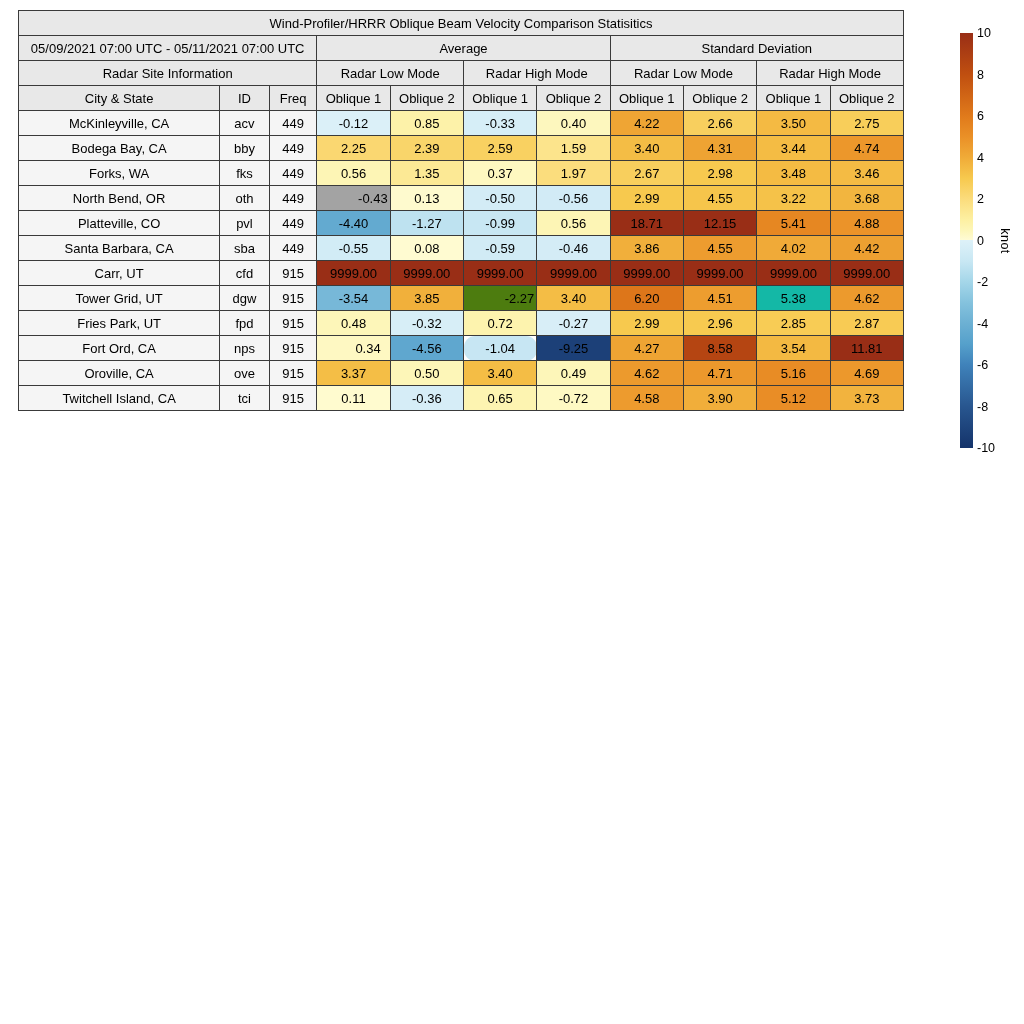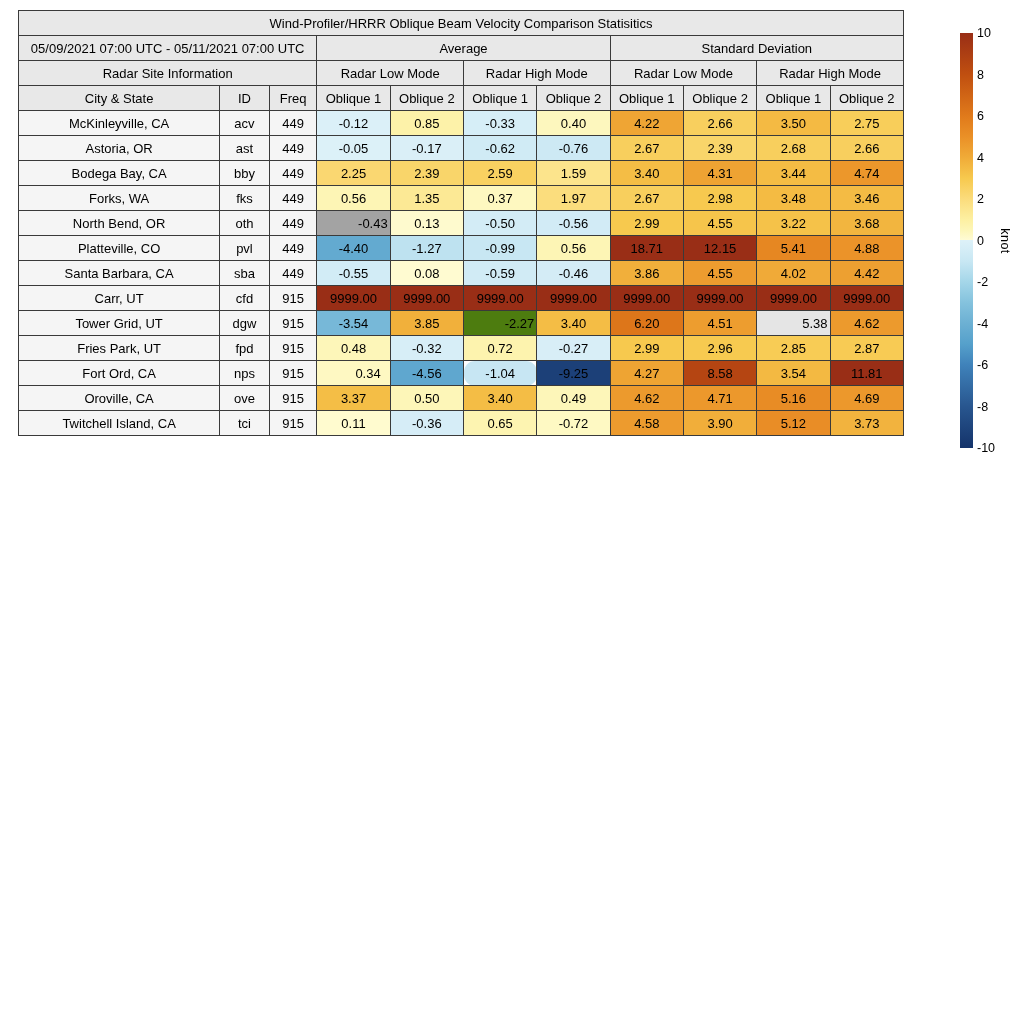--- a/index.html
+++ b/index.html
@@ -117,33 +117,20 @@
           <td class="value-cell" style="background: rgb(219, 240, 248);">-0.12</td>
           <td class="value-cell" style="background: rgb(253, 242, 169);">0.85</td>
           <td class="value-cell" style="background: rgb(214, 238, 247);">-0.33</td>
           <td class="value-cell" style="background: rgb(253, 247, 190);">0.40</td>
           <td class="value-cell" style="background: rgb(239, 165, 52);">4.22</td>
           <td class="value-cell" style="background: rgb(248, 207, 94);">2.66</td>
           <td class="value-cell" style="background: rgb(244, 186, 67);">3.50</td>
           <td class="value-cell" style="background: rgb(248, 206, 90);">2.75</td>
         </tr>
         <tr>
-          <td class="label-cell">Astoria, OR</td>
-          <td class="label-cell">ast</td>
-          <td class="label-cell">449</td>
-          <td class="value-cell" style="background: rgb(220, 241, 248);">-0.05</td>
-          <td class="value-cell" style="background: rgb(218, 239, 247);">-0.17</td>
-          <td class="value-cell" style="background: rgb(208, 235, 245);">-0.62</td>
-          <td class="value-cell" style="background: rgb(205, 233, 244);">-0.76</td>
-          <td class="value-cell" style="background: rgb(248, 207, 93);">2.67</td>
-          <td class="value-cell" style="background: rgb(249, 213, 106);">2.39</td>
-          <td class="value-cell" style="background: rgb(248, 207, 93);">2.68</td>
-          <td class="value-cell" style="background: rgb(248, 207, 94);">2.66</td>
-        </tr>
-        <tr>
           <td class="label-cell">Bodega Bay, CA</td>
           <td class="label-cell">bby</td>
           <td class="label-cell">449</td>
           <td class="value-cell" style="background: rgb(250, 215, 113);">2.25</td>
           <td class="value-cell" style="background: rgb(249, 213, 106);">2.39</td>
           <td class="value-cell" style="background: rgb(249, 209, 97);">2.59</td>
           <td class="value-cell" style="background: rgb(252, 228, 140);">1.59</td>
           <td class="value-cell" style="background: rgb(244, 189, 69);">3.40</td>
           <td class="value-cell" style="background: rgb(238, 163, 51);">4.31</td>
           <td class="value-cell" style="background: rgb(244, 188, 68);">3.44</td>
@@ -217,21 +204,21 @@
         <tr>
           <td class="label-cell">Tower Grid, UT</td>
           <td class="label-cell">dgw</td>
           <td class="label-cell">915</td>
           <td class="value-cell" style="background: rgb(119, 184, 216);">-3.54</td>
           <td class="value-cell" style="background: rgb(241, 176, 59);">3.85</td>
           <td class="value-cell" style="background: #4d7c0f; text-align: right;">-2.27</td>
           <td class="value-cell" style="background: rgb(244, 189, 69);">3.40</td>
           <td class="value-cell" style="background: rgb(221, 118, 26);">6.20</td>
           <td class="value-cell" style="background: rgb(237, 157, 47);">4.51</td>
-          <td class="value-cell" style="background: #e5e5e5; text-align: right;">5.38</td>
+          <td class="value-cell" style="background: #14b8a6;">5.38</td>
           <td class="value-cell" style="background: rgb(236, 154, 45);">4.62</td>
         </tr>
         <tr>
           <td class="label-cell">Fries Park, UT</td>
           <td class="label-cell">fpd</td>
           <td class="label-cell">915</td>
           <td class="value-cell" style="background: rgb(253, 246, 185);">0.48</td>
           <td class="value-cell" style="background: rgb(215, 238, 247);">-0.32</td>
           <td class="value-cell" style="background: rgb(253, 243, 174);">0.72</td>
           <td class="value-cell" style="background: rgb(216, 238, 247);">-0.27</td>

